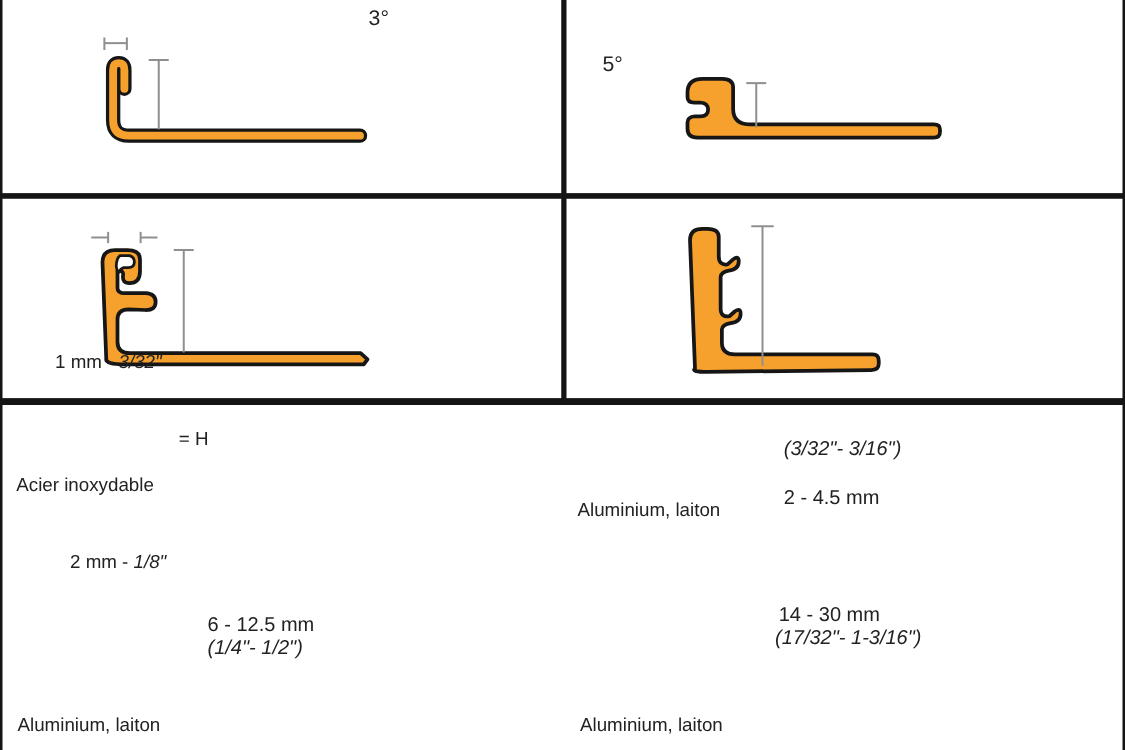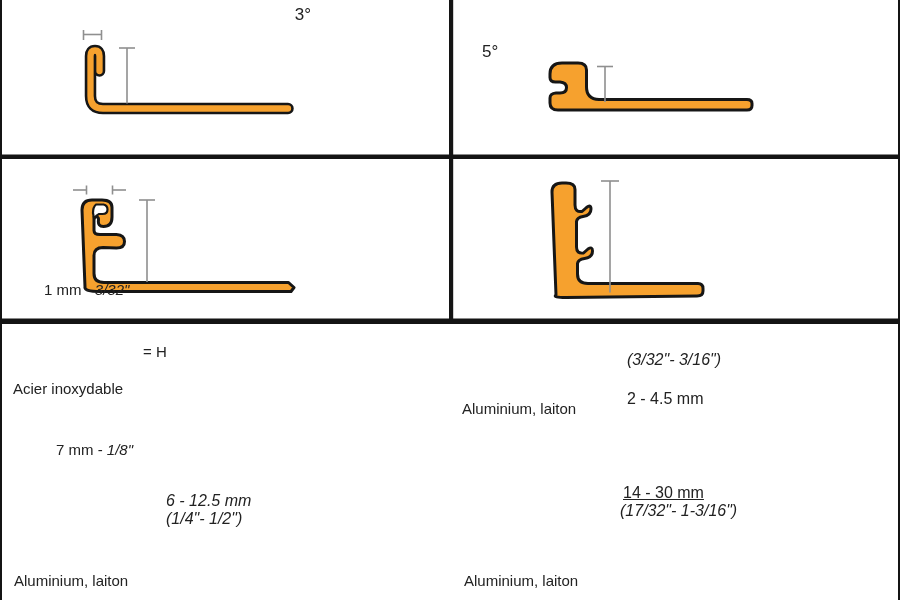--- a/index.html
+++ b/index.html
@@ -186,22 +186,22 @@
   <div class="lbl f17" style="left:482px;top:42px;">5°</div>
 
   <div class="lbl f15" style="left:44px;top:281px;"><span>1 mm - </span><span class="it">3/32"</span></div>
   <div class="lbl f15" style="left:143px;top:343px;">= H</div>
   <div class="lbl f15" style="left:13px;top:380px;">Acier inoxydable</div>
 
   <div class="lbl f16" style="left:627px;top:343px;margin-top:47px;">2 - 4.5 mm</div>
   <div class="lbl f16 it" style="left:627px;top:351px;">(3/32"- 3/16")</div>
   <div class="lbl f15" style="left:462px;top:400px;">Aluminium, laiton</div>
 
-  <div class="lbl f15" style="left:56px;top:441px;"><span>7 mm - </span><span class="it">1/8"</span></div>
-  <div class="lbl f16" style="left:166px;top:492px;font-style:italic;">6 - 12.5 mm</div>
+  <div class="lbl f15" style="left:56px;top:441px;"><span>2 mm - </span><span class="it">1/8"</span></div>
+  <div class="lbl f16" style="left:166px;top:492px;">6 - 12.5 mm</div>
   <div class="lbl f16 it" style="left:166px;top:510px;">(1/4"- 1/2")</div>
   <div class="lbl f15" style="left:14px;top:572px;">Aluminium, laiton</div>
 
-  <div class="lbl f16" style="left:623px;top:484px;text-decoration:underline;">14 - 30 mm</div>
+  <div class="lbl f16" style="left:623px;top:484px;">14 - 30 mm</div>
   <div class="lbl f16 it" style="left:620px;top:502px;">(17/32"- 1-3/16")</div>
   <div class="lbl f15" style="left:464px;top:572px;">Aluminium, laiton</div>
 
 </div>
 
 </body></html>

